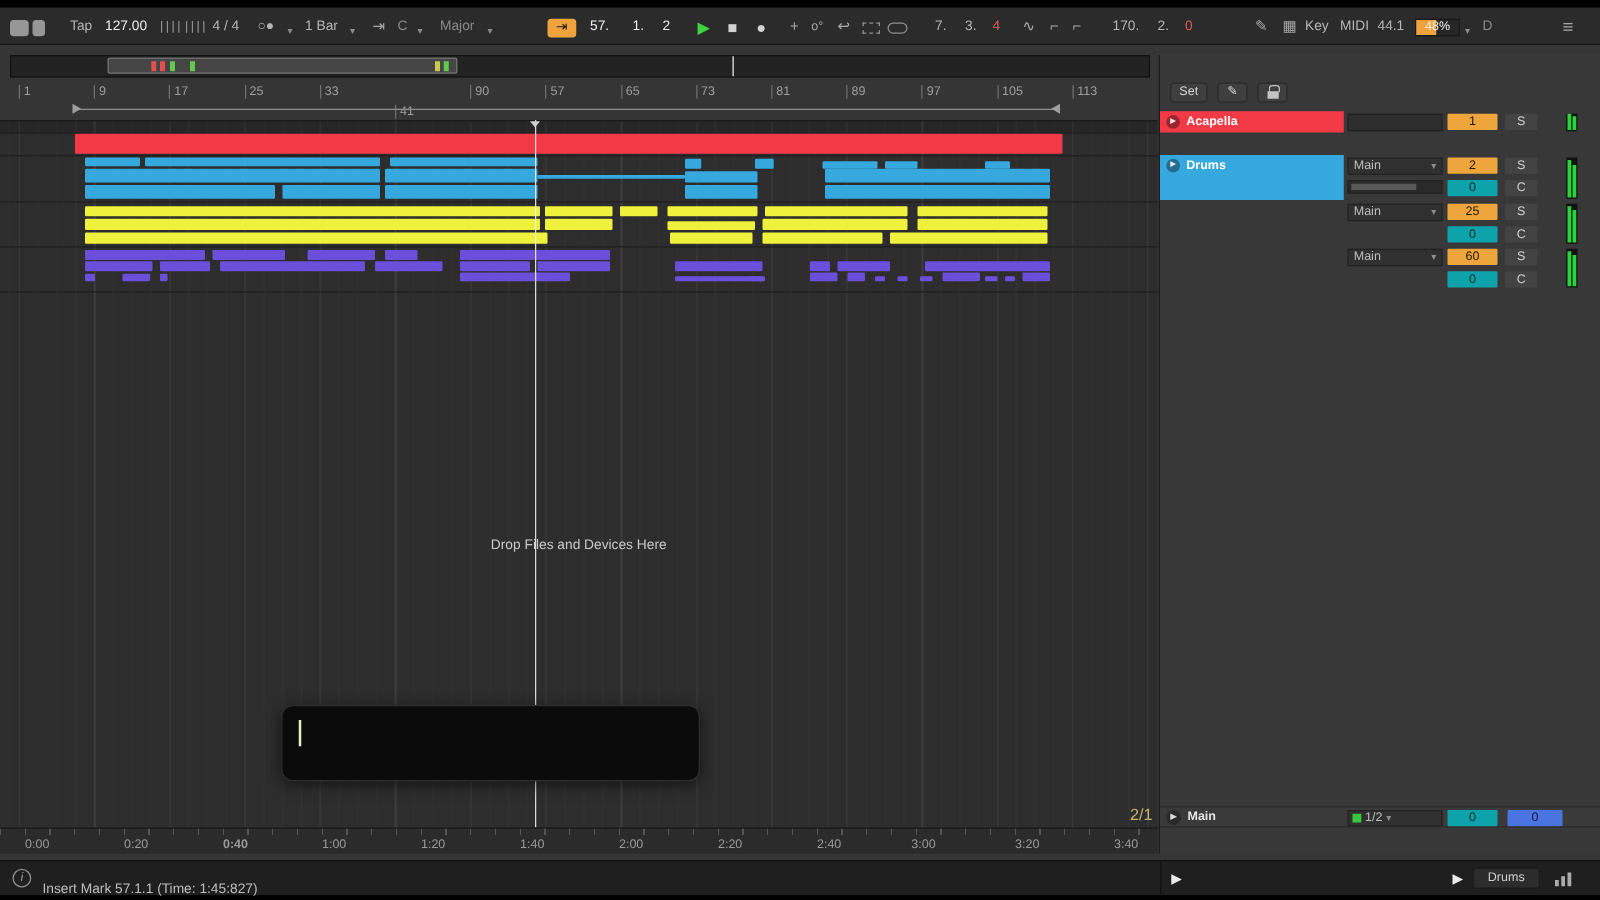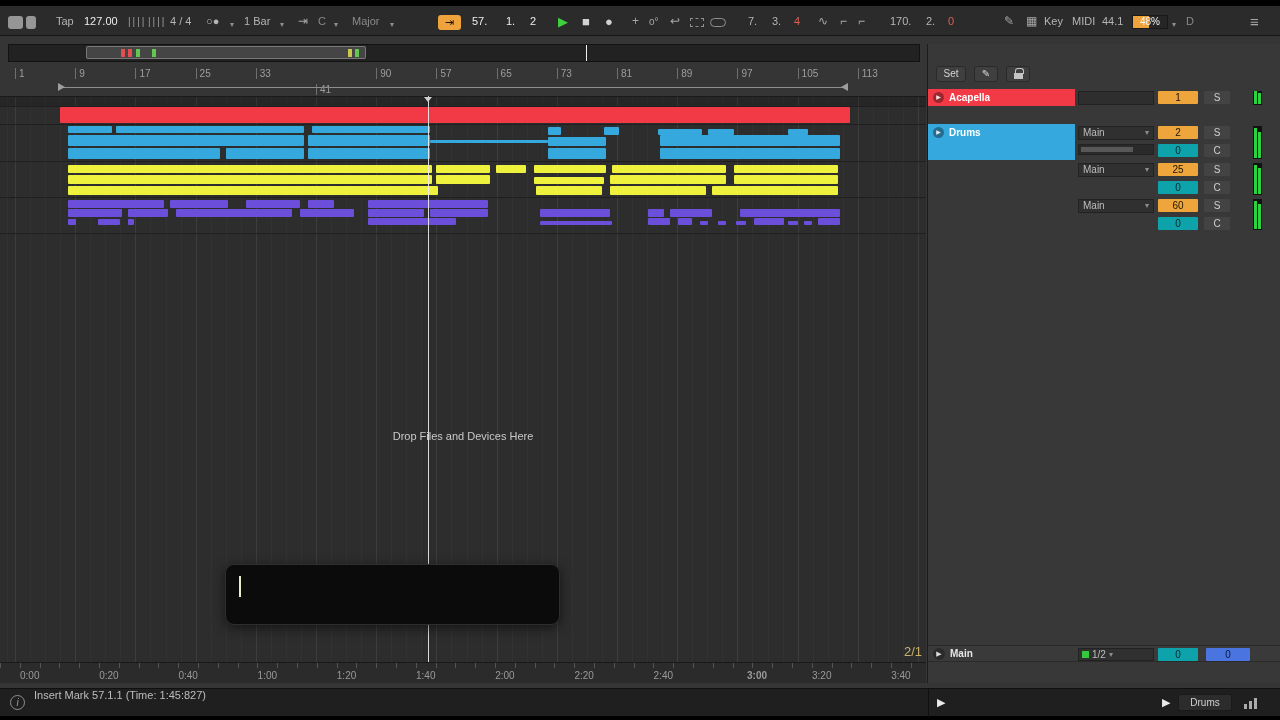--- a/index.html
+++ b/index.html
@@ -106,21 +106,21 @@
 
 .speed-row{position:absolute;left:0;top:622px;width:352px;height:16px}
 .sp-icon{position:absolute;left:4px;top:2px;width:11px;height:11px;background:#eda53c;border-radius:2px;box-shadow:inset 0 0 0 2px rgba(0,0,0,.15)}
 .speedbox{position:absolute;left:18px;top:1px;width:46px;height:14px;background:#0c0c0c;border-radius:2px;color:#d8d8d8;font-size:10px;text-align:center;line-height:14px}
 .hw{position:absolute;top:2px;font-size:10px;color:#c6c6c6}
 .hw.h{left:116px}.hw.w{left:134px}
 
 
 .status{position:absolute;left:0;top:688px;width:1280px;height:28px;background:#1f1f1f;border-top:1px solid #101010}
 .info-icon{position:absolute;left:10px;top:6px;width:15px;height:15px;border:1px solid #8f8f8f;border-radius:50%;color:#9c9c9c;font-size:10px;font-style:italic;text-align:center;line-height:14px}
-.sb-msg{position:absolute;left:34px;top:0;font-size:11px;color:#bdbdbd}
+.sb-msg{position:absolute;left:34px;top:16px;font-size:11px;color:#bdbdbd}
 .sb-div{position:absolute;left:928px;top:0;width:1px;height:28px;background:#101010}
 .sb-play{position:absolute;left:937px;top:7px;font-size:11px;color:#eaeaea}
 .sb-play2{position:absolute;left:1162px;top:7px;font-size:11px;color:#eaeaea}
 .sb-track{position:absolute;left:1178px;top:5px;width:54px;height:17px;background:#2c2c2c;border:1px solid #1a1a1a;border-radius:2px;color:#d0d0d0;font-size:10px;text-align:center;line-height:16px}
 .sb-meter{position:absolute;left:1244px;top:8px;width:18px;height:12px}
 .sb-meter i{position:absolute;bottom:0;width:3px;background:#ababab}
 .sb-meter i:nth-child(1){left:0;height:5px}
 .sb-meter i:nth-child(2){left:5px;height:8px}
 .sb-meter i:nth-child(3){left:10px;height:11px}
 </style>
@@ -290,28 +290,28 @@
     </div>
 
   <div class="drop-hint">Drop Files and Devices Here</div>
   <div class="playhead" style="left: 428px;"></div>
   <div class="ph-marker" style="left: 424px;"></div>
   <div class="zoom-label">2/1</div>
 
   <div class="time-ruler">
       <span class="time-num" style="left: 20px;">0:00</span>
       <span class="time-num" style="left: 99.2px;">0:20</span>
-      <span class="time-num" style="left: 178.4px;">0:40</span>
+      <span class="time-num" style="left: 178.4px; font-weight: bold;">0:40</span>
       <span class="time-num" style="left: 257.6px;">1:00</span>
       <span class="time-num" style="left: 336.8px;">1:20</span>
       <span class="time-num" style="left: 416px;">1:40</span>
       <span class="time-num" style="left: 495.2px;">2:00</span>
       <span class="time-num" style="left: 574.4px;">2:20</span>
       <span class="time-num" style="left: 653.6px;">2:40</span>
-      <span class="time-num" style="left: 747px; font-weight: bold;">3:00</span>
+      <span class="time-num" style="left: 729px;">3:00</span>
       <span class="time-num" style="left: 812px;">3:20</span>
       <span class="time-num" style="left: 891.2px;">3:40</span>
     </div>
 
   <div class="tooltip">
     <div class="caret"></div>
   </div>
 
   <div class="panel">
     <div class="pbtn" style="left:8px;top:22px;width:30px">Set</div>

